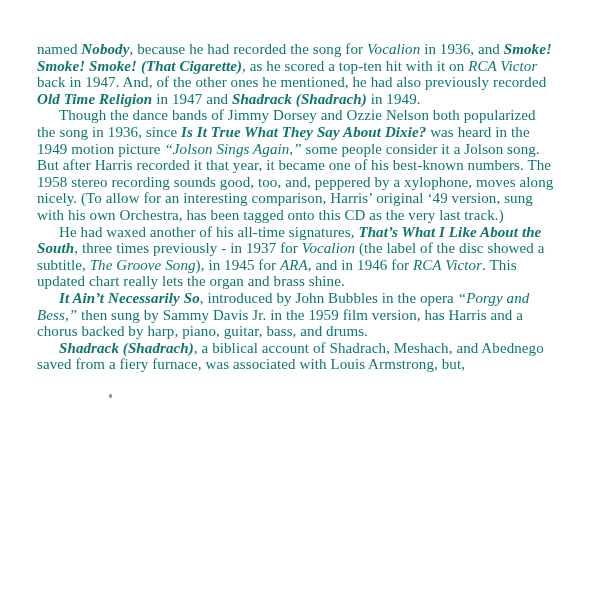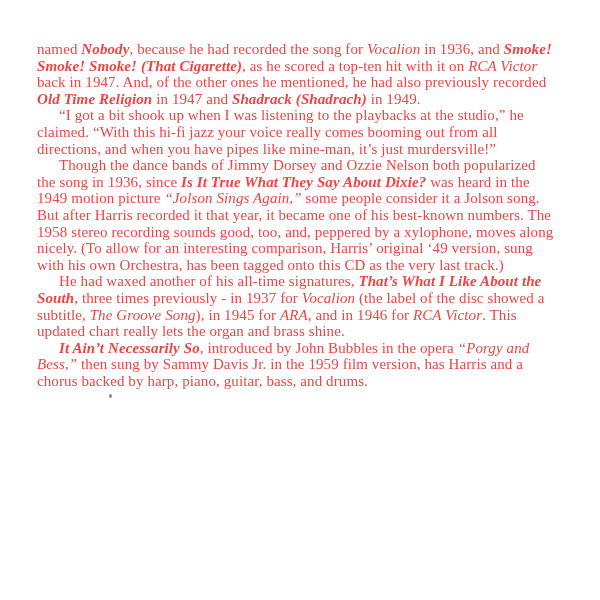--- a/index.html
+++ b/index.html
@@ -15,21 +15,21 @@
     overflow: hidden;
     font-family: "Liberation Serif", serif;
   }
   .text-block {
     position: absolute;
     left: 37px;
     top: 41px;
     width: 517px;
     font-size: 15px;
     line-height: 16.6px;
-    color: #ef4444;
+    color: #0f766e;
     letter-spacing: 0.1px;
     text-align: left;
   }
   .text-block p {
     margin: 0;
     padding: 0;
   }
   .text-block p.indent {
     text-indent: 22px;
   }
@@ -46,19 +46,19 @@
     border-radius: 50%;
     opacity: 0.8;
   }
 </style>
 </head>
 <body>
 
 <div class="page">
   <div class="text-block">
       <p class=""><span class="run-normal">named </span><span class="run-bold-italic">Nobody</span><span class="run-normal">, because he had recorded the song for </span><span class="run-italic">Vocalion</span><span class="run-normal"> in 1936, and </span><span class="run-bold-italic">Smoke! Smoke! Smoke! (That Cigarette)</span><span class="run-normal">, as he scored a top-ten hit with it on </span><span class="run-italic">RCA Victor</span><span class="run-normal"> back in 1947. And, of the other ones he mentioned, he had also previously recorded </span><span class="run-bold-italic">Old Time Religion</span><span class="run-normal"> in 1947 and </span><span class="run-bold-italic">Shadrack (Shadrach)</span><span class="run-normal"> in 1949.</span></p>
-      <p class="indent"><span class="run-normal">“I got a bit shook up when I was listening to the playbacks at the studio,” he claimed. “With this hi-fi jazz your voice really comes booming out from all directions, and when you have pipes like mine-man, it’s just murdersville!”</span></p>
       <p class="indent"><span class="run-normal">Though the dance bands of Jimmy Dorsey and Ozzie Nelson both popularized the song in 1936, since </span><span class="run-bold-italic">Is It True What They Say About Dixie?</span><span class="run-normal"> was heard in the 1949 motion picture </span><span class="run-italic">“Jolson Sings Again,”</span><span class="run-normal"> some people consider it a Jolson song. But after Harris recorded it that year, it became one of his best-known numbers. The 1958 stereo recording sounds good, too, and, peppered by a xylophone, moves along nicely. (To allow for an interesting comparison, Harris’ original ‘49 version, sung with his own Orchestra, has been tagged onto this CD as the very last track.)</span></p>
       <p class="indent"><span class="run-normal">He had waxed another of his all-time signatures, </span><span class="run-bold-italic">That’s What I Like About the South</span><span class="run-normal">, three times previously - in 1937 for </span><span class="run-italic">Vocalion</span><span class="run-normal"> (the label of the disc showed a subtitle, </span><span class="run-italic">The Groove Song</span><span class="run-normal">), in 1945 for </span><span class="run-italic">ARA</span><span class="run-normal">, and in 1946 for </span><span class="run-italic">RCA Victor</span><span class="run-normal">. This updated chart really lets the organ and brass shine.</span></p>
       <p class="indent"><span class="run-bold-italic">It Ain’t Necessarily So</span><span class="run-normal">, introduced by John Bubbles in the opera </span><span class="run-italic">“Porgy and Bess,”</span><span class="run-normal"> then sung by Sammy Davis Jr. in the 1959 film version, has Harris and a chorus backed by harp, piano, guitar, bass, and drums.</span></p>
+      <p class="indent"><span class="run-bold-italic">Shadrack (Shadrach)</span><span class="run-normal">, a biblical account of Shadrach, Meshach, and Abednego saved from a fiery furnace, was associated with Louis Armstrong, but,</span></p>
     </div>
   <div class="scan-speck"></div>
 </div>
 
 </body></html>

